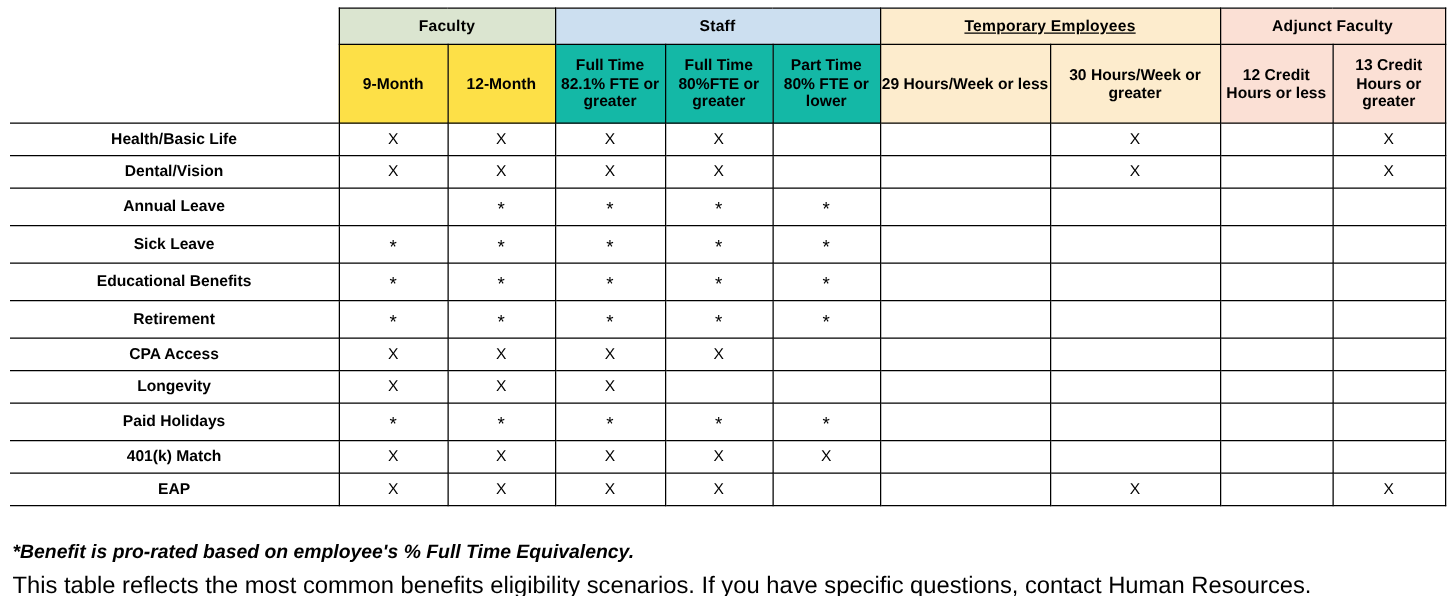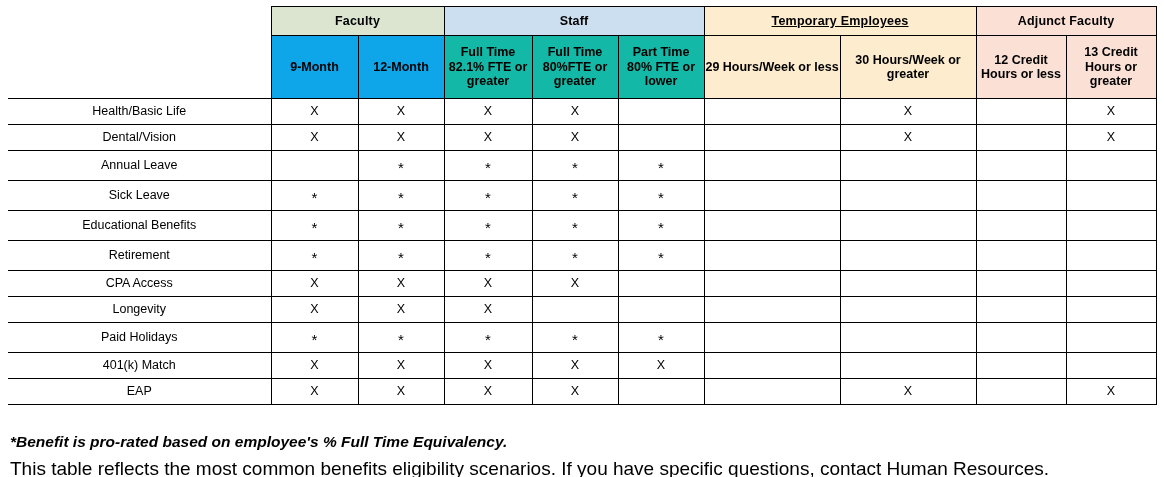--- a/index.html
+++ b/index.html
@@ -47,32 +47,32 @@
   .grp-temp { background: #fdeccd; text-decoration: underline; }
   .grp-adj { background: #fbe0d5; margin-left: 44px; }
 
   
   .sub {
     font-weight: bold;
     height: 62px;
     padding: 2px 3px;
     font-size: 12.5px;
   }
-  .sub-faculty { background: #0ea5e9; }
+  .sub-faculty { background: #fde047; }
   .sub-staff { background: #14b8a6; }
   .sub-temp { background: #fdeccd; }
   .sub-adj { background: #fbe0d5; }
 
   .corner {
     border: none !important;
     background: #ffffff;
   }
   .rowlabel {
     text-align: left;
-    font-weight: normal;
+    font-weight: bold;
     font-size: 14.5px;
     padding: 3px 4px 3px 5px;
     height: 25px;
     background: #ffffff;
     border-left: none !important;
   }
   .cell {
     height: 25px;
     font-size: 13px;
     background: #ffffff;

